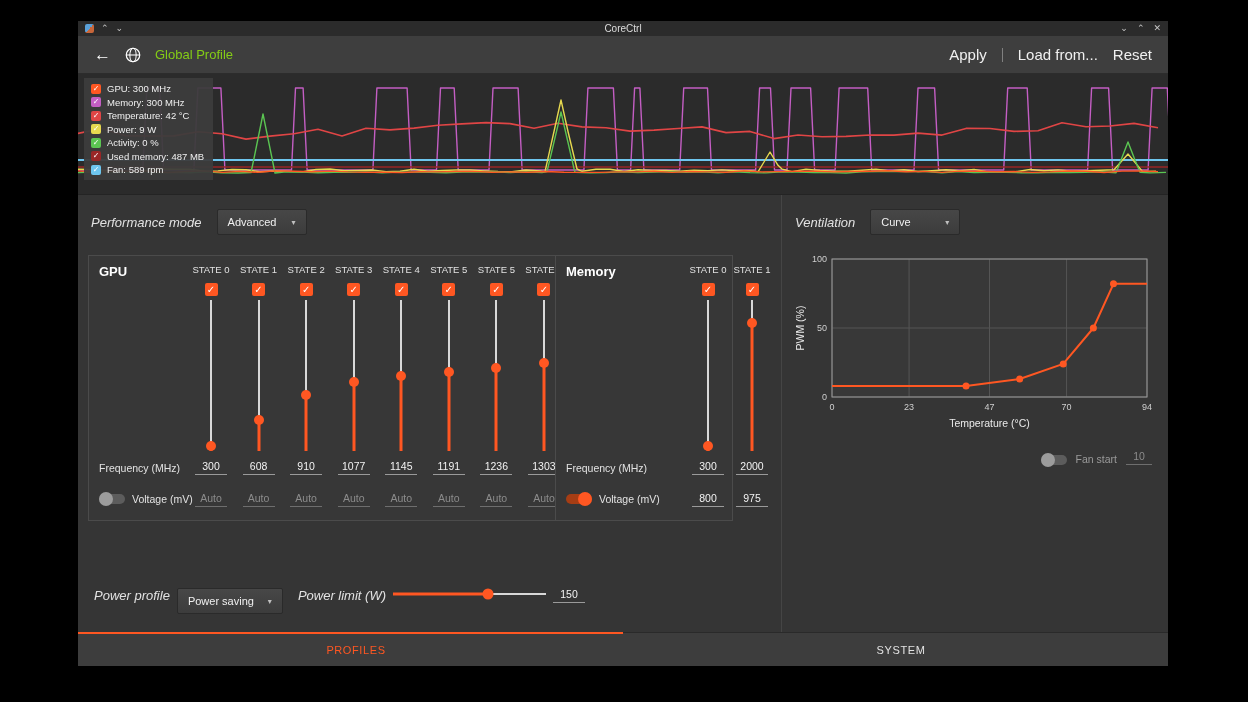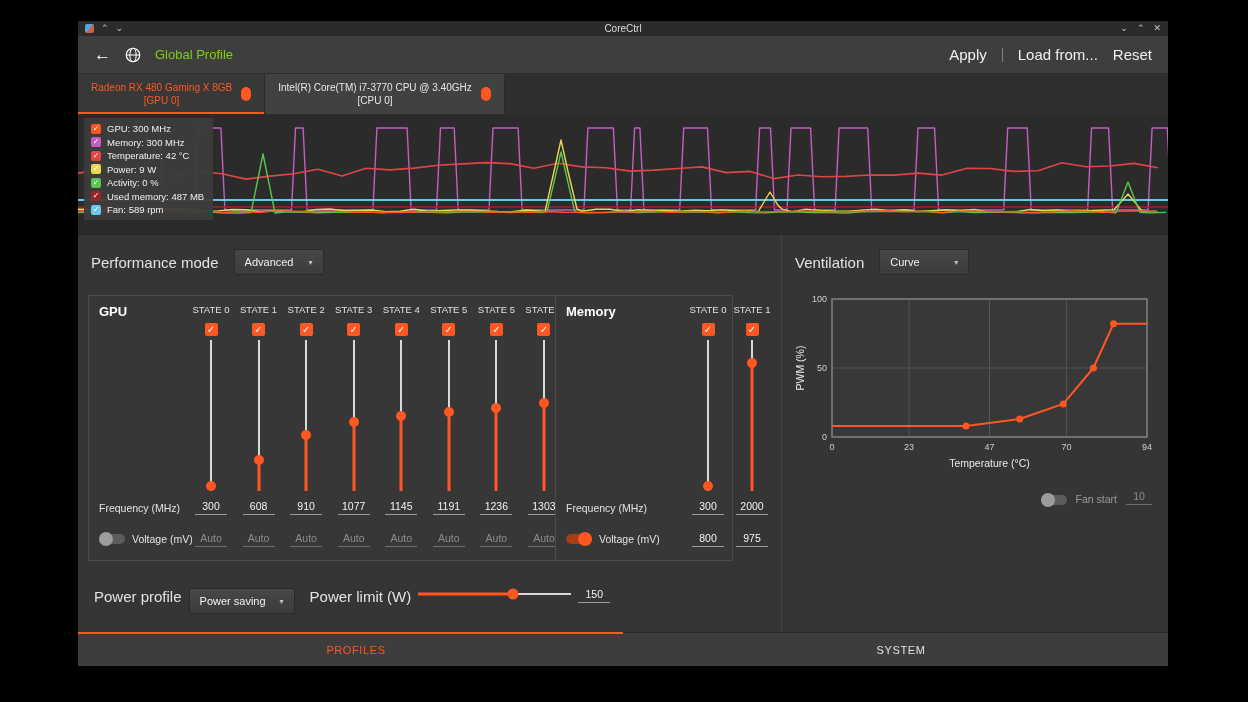--- a/index.html
+++ b/index.html
@@ -44,21 +44,21 @@
   .legend{position:absolute;left:6px;top:4px;background:rgba(60,60,60,.95);
     padding:5px 9px 5px 7px;display:flex;flex-direction:column;gap:2.5px;z-index:2;}
   .legend-row{display:flex;align-items:center;gap:6px;font-size:9.5px;color:#f0f0f0;white-space:nowrap;}
   .legend-check{width:10px;height:10px;border-radius:2px;color:#fff;font-size:8px;
     line-height:10px;text-align:center;flex:0 0 auto;}
 
   
   .content{flex:1;display:flex;min-height:0;}
   .left-pane{width:704px;flex:0 0 auto;position:relative;background:#353535;border-right:1px solid #454545;}
   .right-pane{flex:1;position:relative;background:#353535;}
-  .row-label{font-size:15px;color:#e2e2e2;}
+  .row-label{font-size:13px;color:#e2e2e2;font-style:italic;}
   .perf-row,.vent-row{display:flex;align-items:center;gap:15px;padding:14px 12px 8px 13px;}
   .dropdown{height:26px;min-width:90px;background:linear-gradient(#474747,#3c3c3c);
     border:1px solid #2a2a2a;border-radius:2px;display:inline-flex;align-items:center;
     justify-content:space-between;gap:12px;padding:0 10px;font-size:11px;color:#f0f0f0;}
   .caret{font-size:8px;color:#c0c0c0;}
 
   
   .statebox{position:absolute;border:1px solid #4b4b4b;background:#373737;
     display:flex;padding:8px 6px 6px 10px;}
   #gpu-box{left:10px;top:60px;width:487px;height:266px;}
@@ -142,36 +142,20 @@
     </span>
     <span class="header-title">Global Profile</span>
     <div class="header-actions">
       <span>Apply</span>
       <span class="header-divider"></span>
       <span>Load from...</span>
       <span>Reset</span>
     </div>
   </div>
 
-  <div class="tabbar">
-      <div class="tab selected">
-        <div class="tab-lines">
-          <div class="tab-line1">Radeon RX 480 Gaming X 8GB</div>
-          <div class="tab-line2">[GPU 0]</div>
-        </div>
-        <span class="chip-icon"></span>
-      </div>
-      <div class="tab">
-        <div class="tab-lines">
-          <div class="tab-line1">Intel(R) Core(TM) i7-3770 CPU @ 3.40GHz</div>
-          <div class="tab-line2">[CPU 0]</div>
-        </div>
-        <span class="chip-icon"></span>
-      </div>
-    </div>
 
   <div class="monitor">
     <svg width="1090" height="120">
         <path d="M0.0 96.0 L64.8 96.0 L68.8 14.0 L81.6 14.0 L85.6 96.0 L115.9 96.0 L119.9 14.0 L142.9 14.0 L146.9 96.0 L213.5 96.0 L217.5 14.0 L225.1 14.0 L229.1 96.0 L294.9 96.0 L298.9 14.0 L329.1 14.0 L333.1 96.0 L358.5 96.0 L362.5 14.0 L376.2 14.0 L380.2 96.0 L411.0 96.0 L415.0 14.0 L440.1 14.0 L444.1 96.0 L505.9 96.0 L509.9 14.0 L535.4 14.0 L539.4 96.0 L552.6 96.0 L556.6 14.0 L561.9 14.0 L565.9 96.0 L601.7 96.0 L605.7 14.0 L629.5 14.0 L633.5 96.0 L677.6 96.0 L681.6 14.0 L692.5 14.0 L696.5 96.0 L709.0 96.0 L713.0 14.0 L732.6 14.0 L736.6 96.0 L757.1 96.0 L761.1 14.0 L789.7 14.0 L793.7 96.0 L836.0 96.0 L840.0 14.0 L856.6 14.0 L860.6 96.0 L925.7 96.0 L929.7 14.0 L949.2 14.0 L953.2 96.0 L1009.6 96.0 L1013.6 14.0 L1030.6 14.0 L1034.6 96.0 L1070.1 96.0 L1074.1 14.0 L1089.3 14.0 L1093.3 96.0 L1090.0 96.0" fill="none" stroke="#c45ec4" stroke-width="1.4" stroke-linejoin="round"></path>
         <path d="M0.0 59.4 L24.0 54.5 L48.0 61.9 L72.0 62.0 L96.0 61.9 L120.0 57.7 L144.0 59.7 L168.0 65.1 L192.0 62.1 L216.0 59.7 L240.0 55.3 L264.0 61.9 L288.0 54.2 L312.0 55.9 L336.0 54.1 L360.0 51.3 L384.0 49.9 L408.0 48.6 L432.0 49.6 L456.0 54.3 L480.0 49.3 L504.0 52.9 L528.0 53.7 L552.0 57.1 L576.0 56.1 L600.0 54.5 L624.0 52.9 L648.0 58.6 L672.0 57.4 L696.0 64.6 L720.0 61.0 L744.0 62.8 L768.0 62.4 L792.0 61.0 L816.0 61.1 L840.0 59.1 L864.0 61.1 L888.0 54.4 L912.0 54.5 L936.0 57.4 L960.0 56.7 L984.0 48.7 L1008.0 52.8 L1032.0 52.0 L1056.0 49.4 L1080.0 53.8" fill="none" stroke="#e04545" stroke-width="1.6" stroke-linejoin="round"></path>
         <path d="M0.0 86.0 L1090.0 86.0" fill="none" stroke="#6ec6ef" stroke-width="1.8" stroke-linejoin="round"></path>
         <path d="M0.0 93.0 L1090.0 93.0" fill="none" stroke="#992626" stroke-width="1.5" stroke-linejoin="round"></path>
         <path d="M0.0 95.2 L14.0 95.5 L28.0 97.0 L42.0 97.3 L56.0 97.8 L70.0 96.1 L84.0 95.0 L98.0 95.2 L112.0 95.3 L126.0 97.1 L140.0 96.9 L154.0 95.5 L168.0 95.7 L182.0 97.8 L196.0 97.0 L210.0 97.4 L224.0 97.9 L238.0 95.5 L252.0 95.0 L266.0 96.8 L280.0 96.4 L294.0 96.0 L308.0 97.6 L322.0 97.2 L336.0 95.2 L350.0 97.2 L364.0 96.5 L378.0 96.0 L392.0 96.0 L406.0 96.9 L420.0 97.5 L434.0 97.7 L448.0 96.0 L462.0 97.0 L467.0 97.6 L476.0 57.5 L483.0 26.0 L490.0 57.5 L499.0 95.0 L504.0 97.3 L518.0 95.3 L532.0 95.2 L546.0 97.5 L560.0 95.7 L574.0 96.4 L588.0 96.5 L602.0 97.1 L616.0 96.3 L630.0 96.6 L644.0 95.9 L658.0 96.8 L672.0 96.6 L680.0 97.8 L686.0 88.0 L692.0 78.0 L700.0 91.3 L704.0 95.1 L714.0 97.6 L728.0 95.3 L742.0 96.5 L756.0 97.3 L770.0 97.1 L784.0 96.2 L798.0 95.2 L812.0 97.0 L826.0 95.7 L840.0 97.5 L854.0 96.7 L868.0 95.8 L882.0 96.6 L896.0 95.4 L910.0 98.0 L924.0 97.6 L938.0 97.6 L952.0 95.5 L966.0 96.8 L980.0 95.9 L994.0 97.2 L1008.0 96.8 L1022.0 96.3 L1036.0 95.7 L1036.0 95.8 L1050.0 80.0 L1050.0 80.0 L1064.0 96.9 L1064.0 97.7 L1078.0 97.2" fill="none" stroke="#e6d84f" stroke-width="1.4" stroke-linejoin="round"></path>
         <path d="M0.0 98.6 L16.0 98.0 L32.0 98.1 L48.0 98.4 L64.0 97.5 L80.0 98.7 L96.0 98.4 L112.0 98.8 L128.0 97.9 L144.0 98.7 L160.0 99.0 L173.0 98.5 L176.0 84.3 L185.0 40.0 L192.0 74.4 L197.0 99.0 L208.0 97.7 L224.0 98.1 L240.0 98.8 L256.0 98.2 L272.0 98.2 L288.0 97.9 L304.0 98.8 L320.0 98.1 L336.0 98.1 L352.0 98.2 L368.0 98.7 L384.0 98.0 L400.0 98.1 L416.0 97.7 L432.0 98.5 L448.0 97.7 L464.0 98.6 L469.0 97.6 L480.0 51.1 L483.0 38.0 L496.0 94.6 L497.0 98.2 L512.0 98.9 L528.0 98.6 L544.0 97.7 L560.0 98.6 L576.0 98.0 L592.0 97.6 L608.0 98.2 L624.0 97.7 L640.0 98.7 L656.0 97.9 L672.0 98.6 L688.0 98.9 L704.0 97.8 L720.0 98.1 L736.0 98.5 L752.0 98.6 L768.0 99.0 L784.0 97.9 L800.0 97.5 L816.0 97.5 L832.0 97.6 L848.0 97.5 L864.0 98.8 L880.0 97.5 L896.0 98.5 L912.0 98.2 L928.0 98.2 L944.0 98.8 L960.0 98.9 L976.0 98.4 L992.0 98.5 L1008.0 98.3 L1024.0 97.8 L1038.0 98.7 L1040.0 93.8 L1050.0 68.0 L1056.0 83.5 L1062.0 98.2 L1072.0 98.9 L1088.0 98.4" fill="none" stroke="#5bc552" stroke-width="1.4" stroke-linejoin="round"></path>
         <path d="M0.0 96.9 L18.0 98.4 L36.0 97.3 L54.0 97.3 L72.0 97.3 L90.0 98.5 L108.0 97.5 L126.0 96.9 L144.0 98.4 L162.0 97.4 L180.0 98.3 L198.0 96.9 L216.0 97.3 L234.0 97.8 L252.0 97.1 L270.0 97.9 L288.0 98.3 L306.0 98.2 L324.0 98.5 L342.0 97.7 L360.0 97.9 L378.0 97.5 L396.0 97.4 L414.0 98.3 L432.0 97.9 L450.0 98.3 L468.0 97.5 L486.0 98.2 L504.0 98.4 L522.0 98.4 L540.0 97.9 L558.0 97.9 L576.0 97.2 L594.0 98.4 L612.0 97.5 L630.0 97.9 L648.0 98.3 L666.0 96.9 L684.0 97.9 L702.0 97.6 L720.0 97.3 L738.0 97.3 L756.0 97.9 L774.0 97.5 L792.0 97.2 L810.0 96.7 L828.0 97.8 L846.0 97.4 L864.0 98.4 L882.0 97.1 L900.0 97.2 L918.0 97.8 L936.0 97.5 L954.0 98.4 L972.0 97.9 L990.0 97.0 L1008.0 97.3 L1026.0 98.5 L1044.0 97.1 L1062.0 97.0 L1080.0 97.6" fill="none" stroke="#ff5722" stroke-width="1.4" stroke-linejoin="round"></path>

